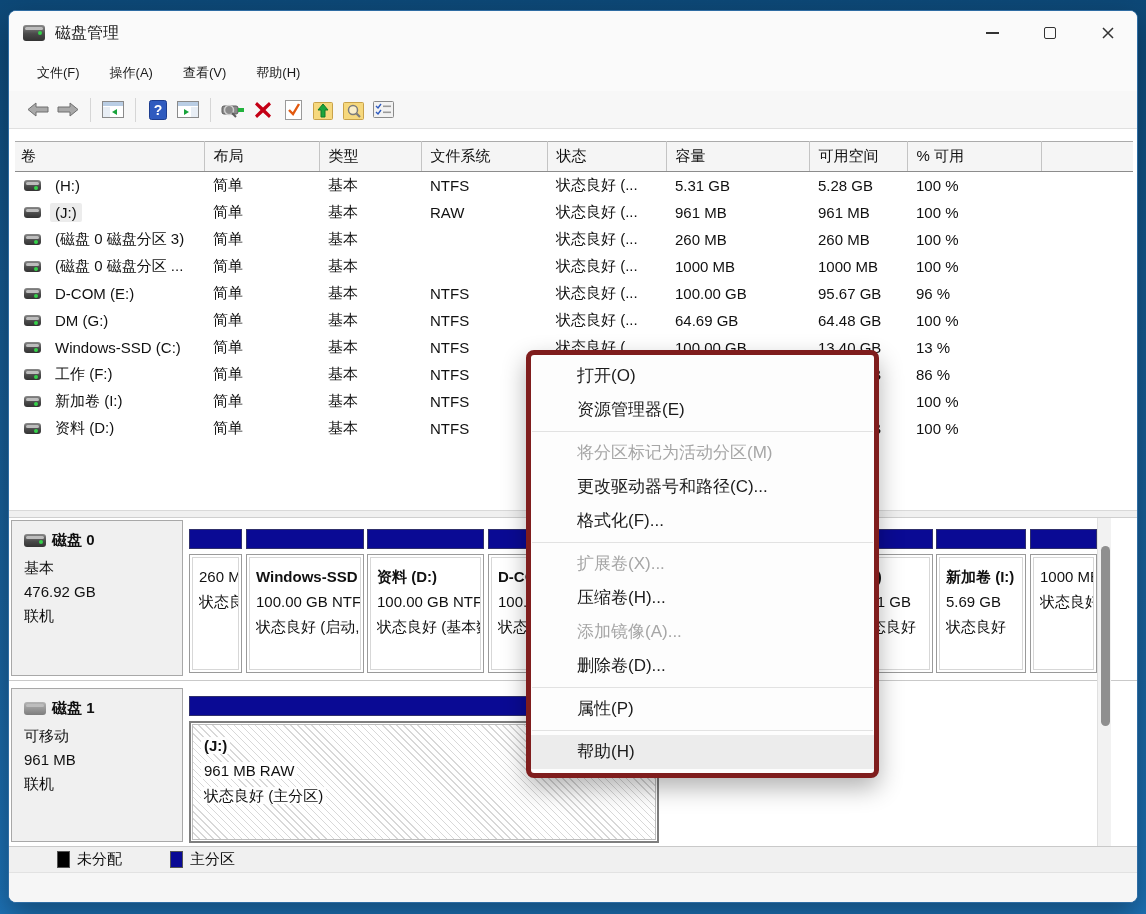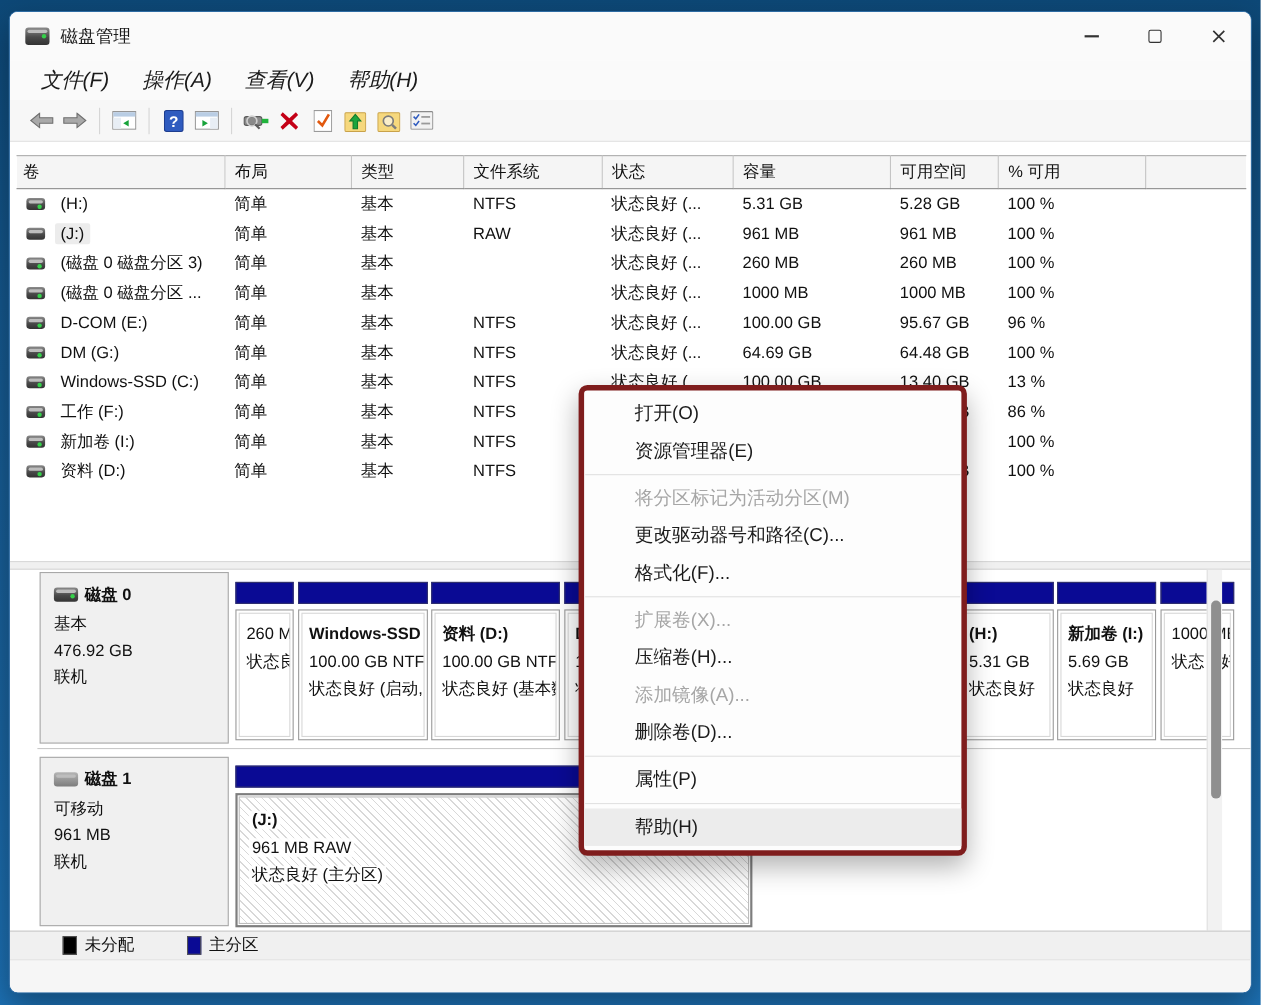--- a/index.html
+++ b/index.html
@@ -21,21 +21,21 @@
   .drive::before { content:""; position:absolute; left:2px; top:2px; right:2px; height:3px; background:#bdbdbd; border-radius:2px; }
   .drive::after { content:""; position:absolute; right:3px; top:6px; width:4px; height:4px; border-radius:50%; background:#35d14a; }
   .title-ico .drive-s { width:22px; height:16px; }
   .title-text { font-size:16px; color:#1a1a1a; }
   .win-controls { margin-left:auto; display:flex; height:44px; }
   .wc { width:58px; height:44px; display:flex; align-items:center; justify-content:center; }
   .min-glyph { width:13px; height:2px; background:#333; }
   .max-glyph { width:12px; height:12px; border:1.6px solid #333; border-radius:2px; }
   
   .menubar { position:absolute; left:0; top:44px; right:0; height:36px; background:#fafafa; display:flex; align-items:center; padding-left:16px; }
-  .menubar .mitem { padding:5px 12px; margin-right:6px; font-size:19px; color:#1a1a1a; border-radius:4px;font-style:italic; }
+  .menubar .mitem { padding:5px 12px; margin-right:6px; font-size:13px; color:#1a1a1a; border-radius:4px; }
   
   .toolbar { position:absolute; left:0; top:80px; right:0; height:38px; background:#f7f7f7; border-bottom:1px solid #e0e0e0; display:flex; align-items:center; padding-left:14px; }
   .tbtn { width:30px; height:28px; display:flex; align-items:center; justify-content:center; }
   .tsep { width:1px; height:24px; background:#d6d6d6; margin:0 7px; }
   
   .listpane { position:absolute; left:0; top:118px; right:0; height:389px; background:#fff; padding:12px 6px 0 6px; }
   table.vols { border-collapse:collapse; table-layout:fixed; width:1118px; }
   table.vols th { font-weight:normal; text-align:left; height:30px; background:#f5f5f5;
     border-top:1px solid #ababab; border-bottom:1px solid #8c8c8c; border-right:1px solid #c4c4c4;
     padding:0 0 0 9px; font-size:15px; white-space:nowrap; overflow:hidden; }
@@ -43,21 +43,21 @@
   table.vols td { height:27px; padding:0 0 0 9px; font-size:15px; white-space:nowrap; overflow:hidden; }
   td.volcell { display:flex; align-items:center; height:27px; padding-left:6px; }
   .vicon { width:17px; height:11px; flex:0 0 17px; margin-right:9px; }
   .vicon.noled::after { display:none; }
   .volname { padding:1px 5px; border-radius:2px; }
   .row-sel .volname { background:#ececec; }
   
   .splitter { position:absolute; left:0; top:499px; right:0; height:8px; background:#f0f0f0; border-top:1px solid #d9d9d9; border-bottom:1px solid #cfcfcf; }
   
   .diskpane { position:absolute; left:0; top:507px; right:0; height:328px; background:#fff; }
-  .diskrow { position:absolute; left:0; right:0;margin-left:25px; }
+  .diskrow { position:absolute; left:0; right:0; }
   .diskrow.d0 { top:0; height:163px; border-bottom:1px solid #c9c9c9; }
   .diskrow.d1 { top:168px; height:160px; }
   .diskhead { position:absolute; left:2px; top:2px; bottom:4px; width:172px; background:#f0f0f0; border:1px solid #a8a8a8; padding:10px 0 0 12px; }
   .diskhead .dh-title { display:flex; align-items:center; font-weight:bold; font-size:15px; margin-bottom:6px; }
   .dicon { width:22px; height:13px; margin-right:6px; }
   .dicon.light { background:linear-gradient(#b5b5b5,#7d7d7d); }
   .dicon.light::after { display:none; }
   .diskhead .dh-line { font-size:15px; line-height:24px; }
   .partarea { position:absolute; left:177px; top:0; width:919px; height:100%; }
   .part { position:absolute; top:11px; height:144px; }

